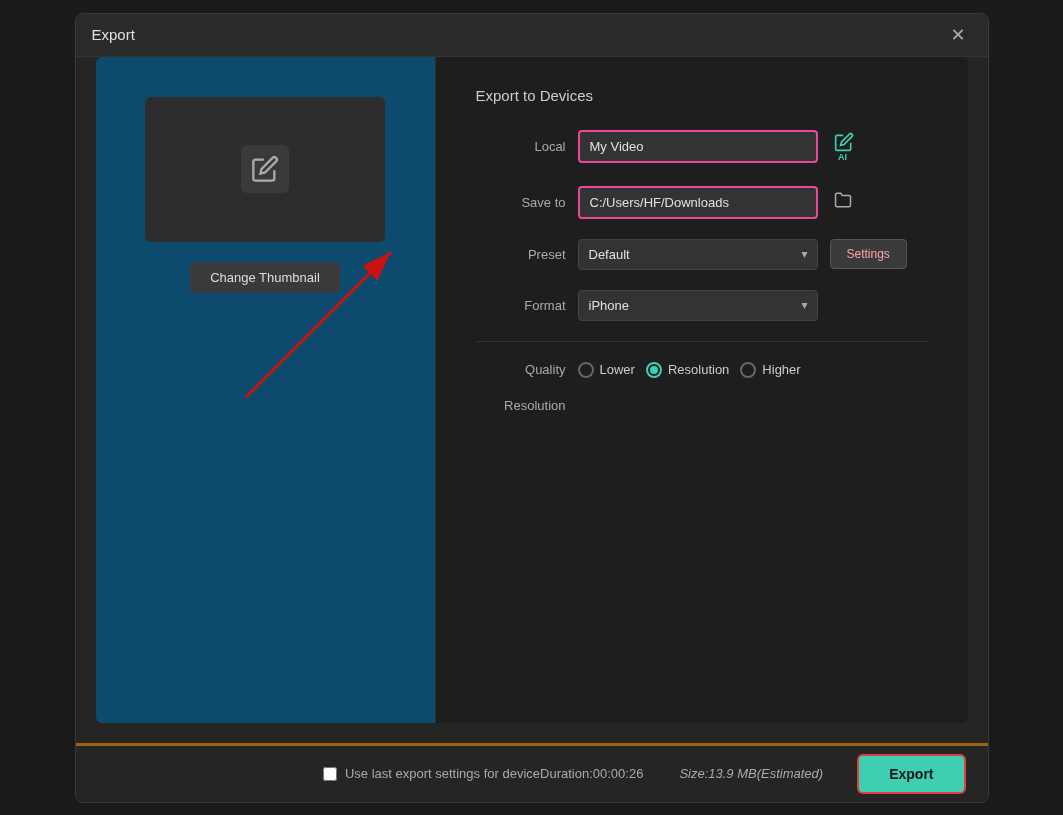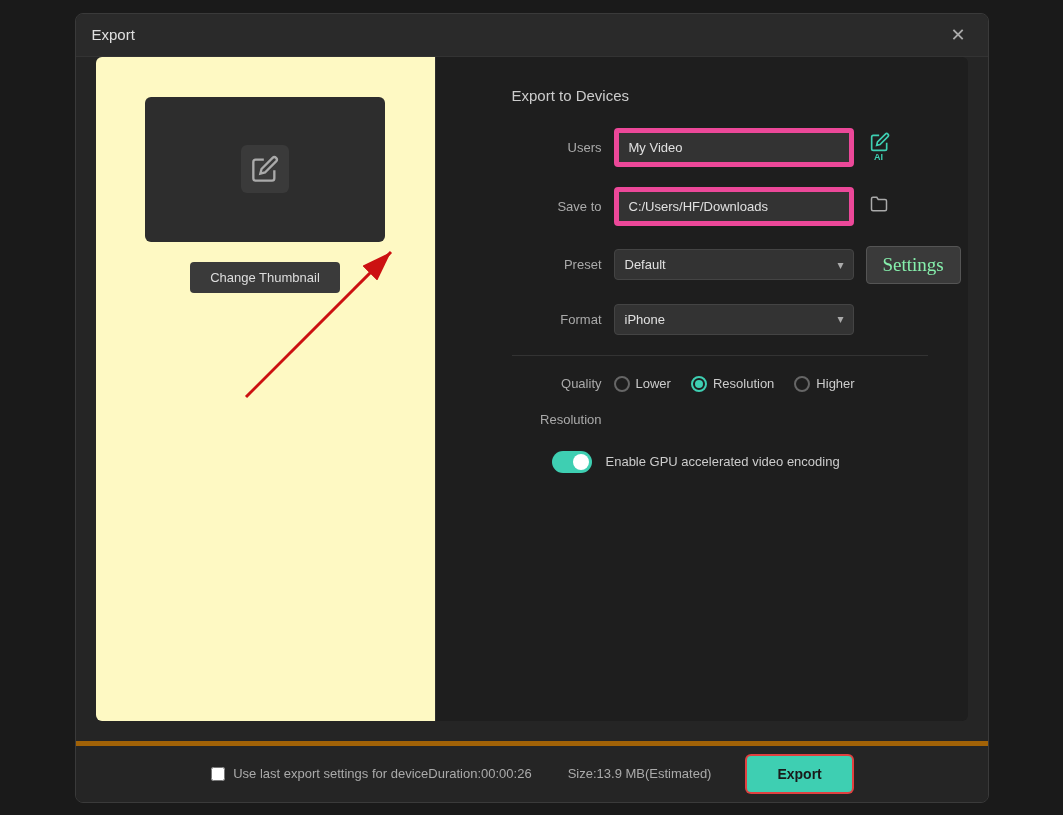--- a/index.html
+++ b/index.html
@@ -102,21 +102,21 @@
     }
 
     
     .left-panel {
       width: 340px;
       display: flex;
       flex-direction: column;
       align-items: center;
       justify-content: flex-start;
       padding: 40px 30px 20px;
-      background: #fef9c3;
+      background: #0c4a6e;
       border-right: 1px solid #2e2e2e;
       flex-shrink: 0;
       position: relative;
     }
 
     .thumbnail-box {
       width: 240px;
       height: 145px;
       background: #2d2d2d;
       border-radius: 6px;
@@ -146,21 +146,20 @@
       padding: 8px 20px;
       border-radius: 4px;
       cursor: pointer;
     }
 
     
     .right-panel {
       flex: 1;
       padding: 30px 40px;
       overflow-y: auto;
-      margin-left: 36px;
     }
 
     .section-title {
       color: #ccc;
       font-size: 15px;
       font-weight: 500;
       margin-bottom: 24px;
     }
 
     .form-row {
@@ -173,21 +172,21 @@
     .form-label {
       color: #aaa;
       font-size: 13px;
       width: 90px;
       flex-shrink: 0;
       text-align: right;
     }
 
     .form-input {
       background: #333;
-      border: 5px solid #ec4899;
+      border: 2px solid #ec4899;
       border-radius: 4px;
       color: #e0e0e0;
       font-size: 13px;
       padding: 7px 10px;
       width: 240px;
       outline: none;
     }
 
     .ai-icon-btn {
       background: none;
@@ -235,38 +234,37 @@
       transform: translateY(-50%);
       color: #aaa;
       pointer-events: none;
       font-size: 12px;
     }
 
     .settings-btn {
       background: #3a3a3a;
       border: 1px solid #555;
       border-radius: 4px;
-      color: #86efac;
-      font-size: 19px;
+      color: #fca5a5;
+      font-size: 12px;
       padding: 7px 16px;
       cursor: pointer;
-      font-family: Liberation Serif, serif;
     }
 
     .divider {
       border: none;
       border-top: 1px solid #333;
       margin: 8px 0 20px;
     }
 
     
     .quality-row {
       display: flex;
       align-items: flex-start;
-      gap: 20px;
+      gap: 11px;
     }
 
     .radio-option {
       display: flex;
       align-items: center;
       gap: 6px;
       cursor: pointer;
     }
 
     .radio-circle {
@@ -326,24 +324,24 @@
 
     .gpu-label {
       color: #ccc;
       font-size: 13px;
     }
 
     
     .bottom-bar {
       display: flex;
       align-items: center;
-      justify-content: center;
+      justify-content: flex-end;
       padding: 10px 24px;
       background: #252525;
-      border-top: 5px solid #a16207;
+      border-top: 3px solid #a16207;
       flex-shrink: 0;
     }
 
     .last-settings-row {
       display: flex;
       align-items: center;
       gap: 8px;
     }
 
     .checkbox-input {
@@ -365,20 +363,21 @@
     }
 
     .duration-text {
       color: #aaa;
       font-size: 13px;
     }
 
     .size-text {
       color: #aaa;
       font-size: 13px;
+      font-style: italic;
     }
 
     .export-btn {
       background: #3ecfb2;
       border: 2px solid #3ecfb2;
       border-radius: 4px;
       color: #1a1a1a;
       font-size: 14px;
       font-weight: 600;
       padding: 8px 28px;
@@ -428,21 +427,21 @@
             </marker>
           </defs>
           <line x1="50" y1="200" x2="195" y2="55" stroke="#cc1111" stroke-width="3" marker-end="url(#arrowhead)"></line>
         </svg>
       </div>
 
       <div class="right-panel">
         <div class="section-title">Export to Devices</div>
 
         <div class="form-row">
-          <span class="form-label">Users</span>
+          <span class="form-label">Local</span>
           <input class="form-input" type="text" value="My Video" style="">
           <button class="ai-icon-btn" title="AI Rename">
             <svg width="20" height="20" viewBox="0 0 24 24" fill="none" stroke="#3ecfb2" stroke-width="2">
               <path d="M11 4H4a2 2 0 0 0-2 2v14a2 2 0 0 0 2 2h14a2 2 0 0 0 2-2v-7"></path>
               <path d="M18.5 2.5a2.121 2.121 0 0 1 3 3L12 15l-4 1 1-4 9.5-9.5z"></path>
             </svg>
             <span style="font-size:9px;color:#3ecfb2;font-weight:bold;margin-left:-2px;">AI</span>
           </button>
         </div>
 
@@ -493,24 +492,20 @@
               <span class="radio-label">Higher</span>
             </label>
           </div>
         </div>
 
         <div class="form-row">
           <span class="form-label">Resolution</span>
         </div>
 
 
-        <div class="gpu-row">
-          <div class="toggle-switch"></div>
-          <span class="gpu-label">Enable GPU accelerated video encoding</span>
-        </div>
 
       </div>
     </div>
 
     <div class="bottom-bar">
       <div class="last-settings-row">
         <input type="checkbox" class="checkbox-input" style="">
         <span class="last-settings-label">Use last export settings for device</span>
       </div>
       <div class="file-info">

